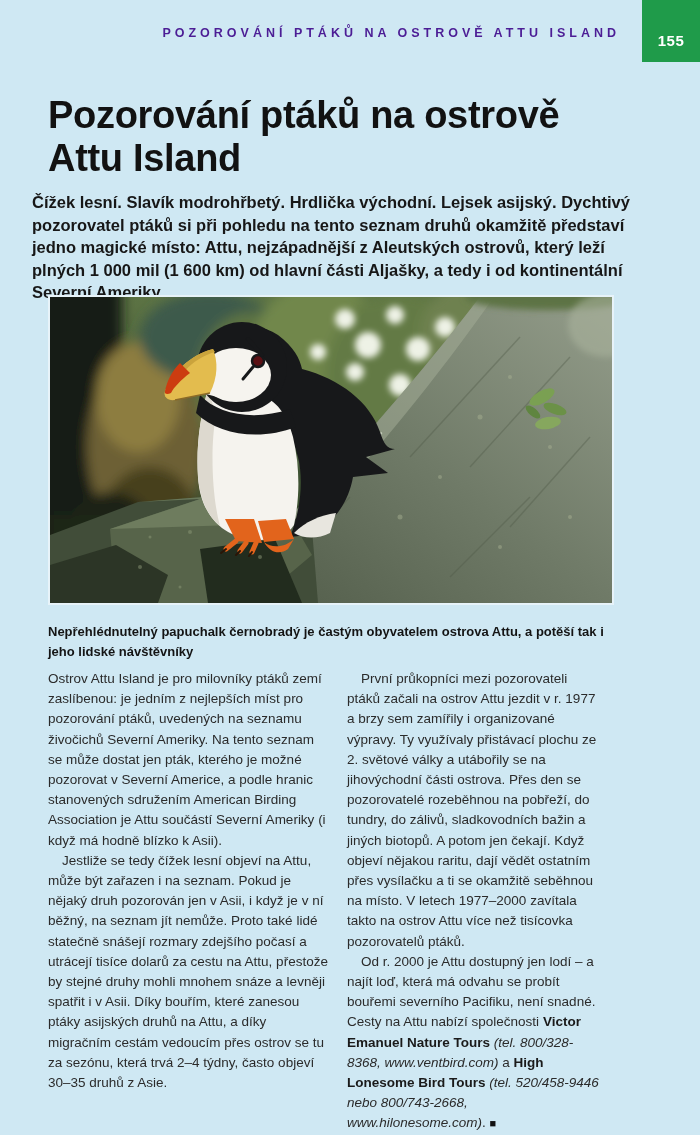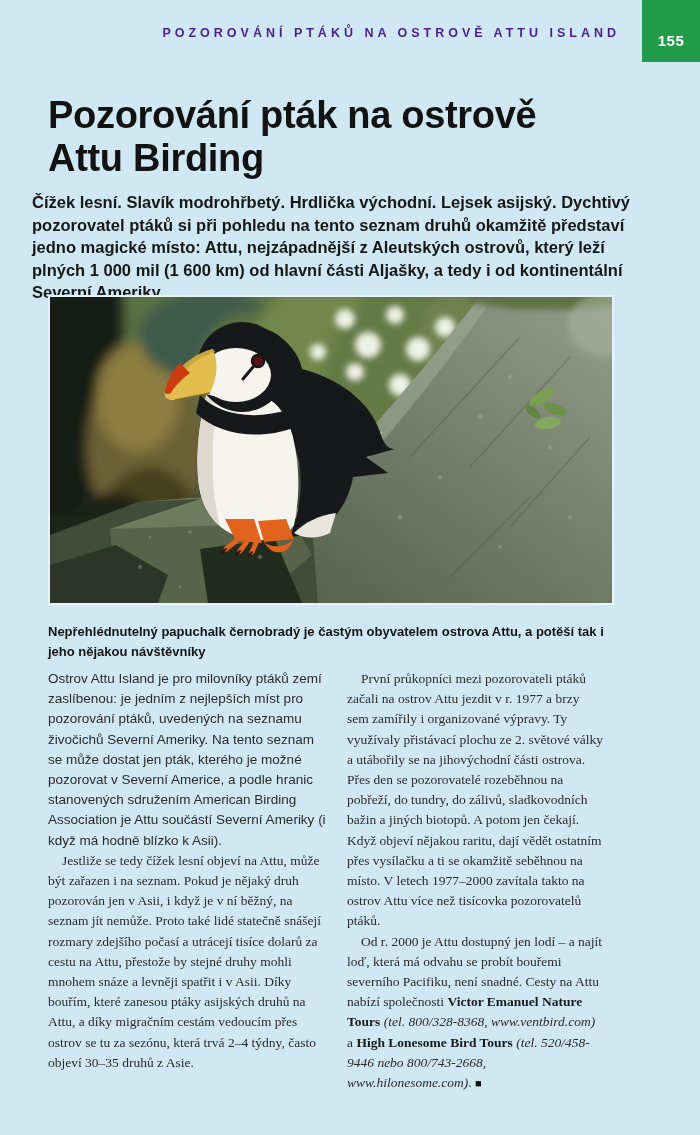--- a/index.html
+++ b/index.html
@@ -44,35 +44,35 @@
   .columns{
     position:absolute;left:48px;top:669px;width:556px;
     display:flex;gap:19px;
   }
   .col-left{width:280px;flex:none;}
   .col-right{width:257px;flex:none;}
   .body-par{
     font-size:13.5px;line-height:20.2px;color:#2b2b2b;margin:0;
     text-align:left;
   }
-  .body-par.indent{text-indent:14px;font-family:Liberation Serif, serif;}
+  .body-par.indent{text-indent:14px;}
   .b{font-weight:bold;color:#1a1a1a;}
   .i{font-style:italic;}
   .end-mark{font-style:normal;font-size:11px;color:#111;}
 </style>
 </head>
 <body style="background: rgb(207, 232, 243);">
 
 <div class="running-title">POZOROVÁNÍ PTÁKŮ NA OSTROVĚ ATTU ISLAND</div>
 
 <div class="page-number-box" style="background: rgb(31, 155, 74);">
   <span>155</span>
 </div>
 
-<h1 class="article-title"><span>Pozorování pták na ostrově</span><br><span>Attu Birding</span></h1>
+<h1 class="article-title"><span>Pozorování ptáků na ostrově</span><br><span>Attu Island</span></h1>
 
 <p class="intro">Čížek lesní. Slavík modrohřbetý. Hrdlička východní. Lejsek asijský. Dychtivý pozorovatel ptáků si při pohledu na tento seznam druhů okamžitě představí jedno magické místo: Attu, nejzápadnější z Aleutských ostrovů, který leží plných 1 000 mil (1 600 km) od hlavní části Aljašky, a tedy i od kontinentální Severní Ameriky.</p>
 
 <div class="photo-frame">
   <svg viewBox="0 0 562 306" role="img" aria-label="Papuchalk černobradý sedící na skále na ostrově Attu">
     <defs>
       <filter id="b6" x="-40%" y="-40%" width="180%" height="180%">
           <feGaussianBlur stdDeviation="6"></feGaussianBlur>
         </filter>
       <filter id="b3" x="-40%" y="-40%" width="180%" height="180%">
@@ -198,21 +198,21 @@
       </g>
       <g stroke="#2a1507" stroke-width="2" stroke-linecap="round">
         <path d="M176,252 L171,256"></path>
           <path d="M190,254 L186,258"></path>
           <path d="M202,255 L199,259"></path>
       </g>
     </g>
   </svg>
 </div>
 
-<p class="photo-caption">Nepřehlédnutelný papuchalk černobradý je častým obyvatelem ostrova Attu, a potěší tak i jeho nějakou návštěvníky</p>
+<p class="photo-caption">Nepřehlédnutelný papuchalk černobradý je častým obyvatelem ostrova Attu, a potěší tak i jeho lidské návštěvníky</p>
 
 <div class="columns">
   <div class="col-left">
     <p class="body-par">Ostrov Attu Island je pro milovníky ptáků zemí zaslíbenou: je jedním z nejlepších míst pro pozorování ptáků, uvedených na seznamu živočichů Severní Ameriky. Na tento seznam se může dostat jen pták, kterého je možné pozorovat v Severní Americe, a podle hranic stanovených sdružením American Birding Association je Attu součástí Severní Ameriky (i když má hodně blízko k Asii).</p>
     <p class="body-par indent">Jestliže se tedy čížek lesní objeví na Attu, může být zařazen i na seznam. Pokud je nějaký druh pozorován jen v Asii, i když je v ní běžný, na seznam jít nemůže. Proto také lidé statečně snášejí rozmary zdejšího počasí a utrácejí tisíce dolarů za cestu na Attu, přestože by stejné druhy mohli mnohem snáze a levněji spatřit i v Asii. Díky bouřím, které zanesou ptáky asijských druhů na Attu, a díky migračním cestám vedoucím přes ostrov se tu za sezónu, která trvá 2–4 týdny, často objeví 30–35 druhů z Asie.</p>
   </div>
   <div class="col-right">
     <p class="body-par indent">První průkopníci mezi pozorovateli ptáků začali na ostrov Attu jezdit v r. 1977 a brzy sem zamířily i organizované výpravy. Ty využívaly přistávací plochu ze 2. světové války a utábořily se na jihovýchodní části ostrova. Přes den se pozorovatelé rozeběhnou na pobřeží, do tundry, do zálivů, sladkovodních bažin a jiných biotopů. A potom jen čekají. Když objeví nějakou raritu, dají vědět ostatním přes vysílačku a ti se okamžitě seběhnou na místo. V letech 1977–2000 zavítala takto na ostrov Attu více než tisícovka pozorovatelů ptáků.</p>
     <p class="body-par indent"><span>Od r. 2000 je Attu dostupný jen lodí – a najít loď, která má odvahu se probít bouřemi severního Pacifiku, není snadné. Cesty na Attu nabízí společnosti </span><span class="b">Victor Emanuel Nature Tours</span><span> </span><span class="i">(tel. 800/328-8368, www.ventbird.com)</span><span> a </span><span class="b">High Lonesome Bird Tours</span><span> </span><span class="i">(tel. 520/458-9446 nebo 800/743-2668, www.hilonesome.com)</span><span>. </span><span class="end-mark">■</span></p>
   </div>

